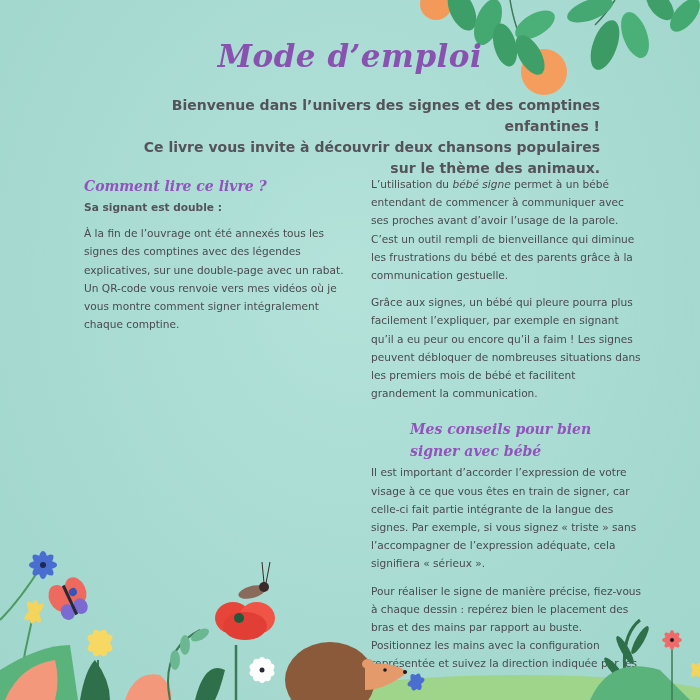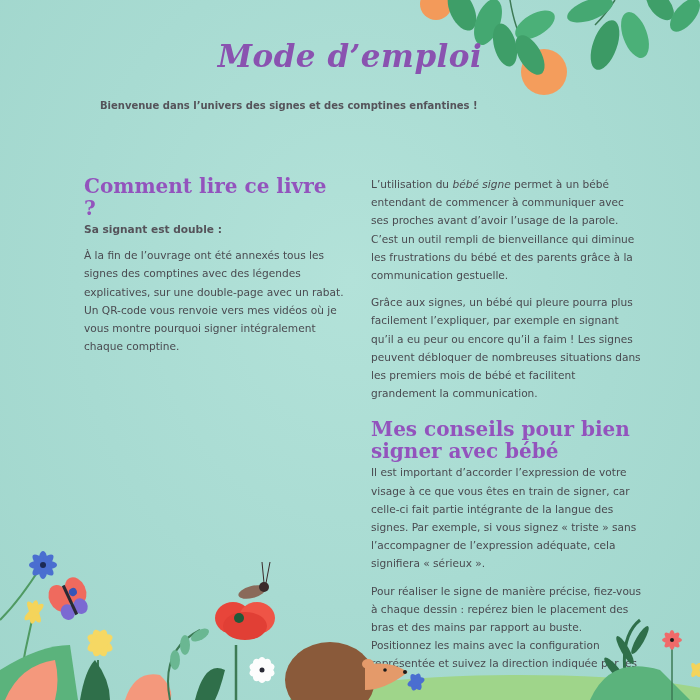--- a/index.html
+++ b/index.html
@@ -13,35 +13,35 @@
   .page {
     position: absolute; inset: 0;
     background: radial-gradient(ellipse at 50% 40%, #b3e2d9 0%, #a8dbd2 55%, #a0d6cc 100%);
   }
   .title {
     position: absolute; top: 38px; left: 0; width: 700px; text-align: center;
     font-family: "DejaVu Serif", serif; font-size: 31px; color: #8a52b0;
     letter-spacing: 0.5px; font-style: italic;
   }
   .intro {
-    position: absolute; top: 95px; left: 100px; width: 500px; text-align: left;
-    font-weight: bold; font-size: 10px; line-height: 21px; color: #55535a;
+    position: absolute; top: 95px; left: 100px; width: 500px; text-align: right;
+    font-weight: bold; font-size: 14px; line-height: 21px; color: #55535a;
   }
   .col { position: absolute; width: 270px; font-size: 10.6px; line-height: 18.2px; color: #4a4a50; }
   .col-left { left: 84px; top: 175px; width: 260px; }
   .col-right { left: 371px; top: 175px; width: 272px; }
   .h2 {
-    font-family: "DejaVu Serif", serif; 
-    color: #9353bd; font-size: 20px; line-height: 22px; margin-bottom: 1px;
+    font-family: "DejaVu Serif", serif; font-style: italic;
+    color: #9353bd; font-size: 14px; line-height: 22px; margin-bottom: 1px;
   }
   .lead { font-weight: bold; color: #55535a; margin-bottom: 8px; }
   .bullet { padding-left: 16px; margin-bottom: 8px; }
   .bullet .dot { color: #b07cd0; margin-right: 4px; }
   .p { margin-bottom: 9px; }
-  .section-gap { margin-top: 16px; }
+  .section-gap { margin-top: 16px; margin-left: 39px; }
   .deco { position: absolute; pointer-events: none; }
 </style>
 </head>
 <body>
 
 <div class="page">
 
   <svg class="deco" style="left:400px;top:0" width="300" height="100" viewBox="0 0 300 100">
     <circle cx="36" cy="4" r="16" fill="#f39a5a"></circle>
     <path d="M110 0 Q115 30 125 45" stroke="#3d7a55" stroke-width="1.5" fill="none"></path>
@@ -56,26 +56,28 @@
     <ellipse cx="205" cy="45" rx="12" ry="26" fill="#3c9a65" transform="rotate(20 205 45)"></ellipse>
     <ellipse cx="235" cy="35" rx="12" ry="24" fill="#4bb078" transform="rotate(-20 235 35)"></ellipse>
     <ellipse cx="260" cy="5" rx="10" ry="18" fill="#3f9f69" transform="rotate(-40 260 5)"></ellipse>
     <ellipse cx="285" cy="15" rx="10" ry="20" fill="#44a871" transform="rotate(40 285 15)"></ellipse>
   </svg>
 
   <h1 class="title">Mode d’emploi</h1>
 
   <div class="intro">
     <div>Bienvenue dans l’univers des signes et des comptines enfantines !</div>
+    <div>Ce livre vous invite à découvrir deux chansons populaires</div>
+    <div>sur le thème des animaux.</div>
   </div>
 
   <div class="col col-left">
     <h2 class="h2">Comment lire ce livre ?</h2>
     <div class="lead">Sa signant est double :</div>
-    <p class="p">À la fin de l’ouvrage ont été annexés tous les signes des comptines avec des légendes explicatives, sur une double-page avec un rabat. Un QR-code vous renvoie vers mes vidéos où je vous montre pourquoi signer intégralement chaque comptine.</p>
+    <p class="p">À la fin de l’ouvrage ont été annexés tous les signes des comptines avec des légendes explicatives, sur une double-page avec un rabat. Un QR-code vous renvoie vers mes vidéos où je vous montre comment signer intégralement chaque comptine.</p>
   </div>
 
   <div class="col col-right">
     <p class="p"><span>L’utilisation du </span><em>bébé signe</em><span> permet à un bébé entendant de commencer à communiquer avec ses proches avant d’avoir l’usage de la parole. C’est un outil rempli de bienveillance qui diminue les frustrations du bébé et des parents grâce à la communication gestuelle.</span></p>
     <p class="p">Grâce aux signes, un bébé qui pleure pourra plus facilement l’expliquer, par exemple en signant qu’il a eu peur ou encore qu’il a faim ! Les signes peuvent débloquer de nombreuses situations dans les premiers mois de bébé et facilitent grandement la communication.</p>
     <h2 class="h2 section-gap">Mes conseils pour bien signer avec bébé</h2>
     <p class="p">Il est important d’accorder l’expression de votre visage à ce que vous êtes en train de signer, car celle-ci fait partie intégrante de la langue des signes. Par exemple, si vous signez « triste » sans l’accompagner de l’expression adéquate, cela signifiera « sérieux ».</p>
     <p class="p">Pour réaliser le signe de manière précise, fiez-vous à chaque dessin : repérez bien le placement des bras et des mains par rapport au buste. Positionnez les mains avec la configuration représentée et suivez la direction indiquée par les flèches.</p>
   </div>
 

